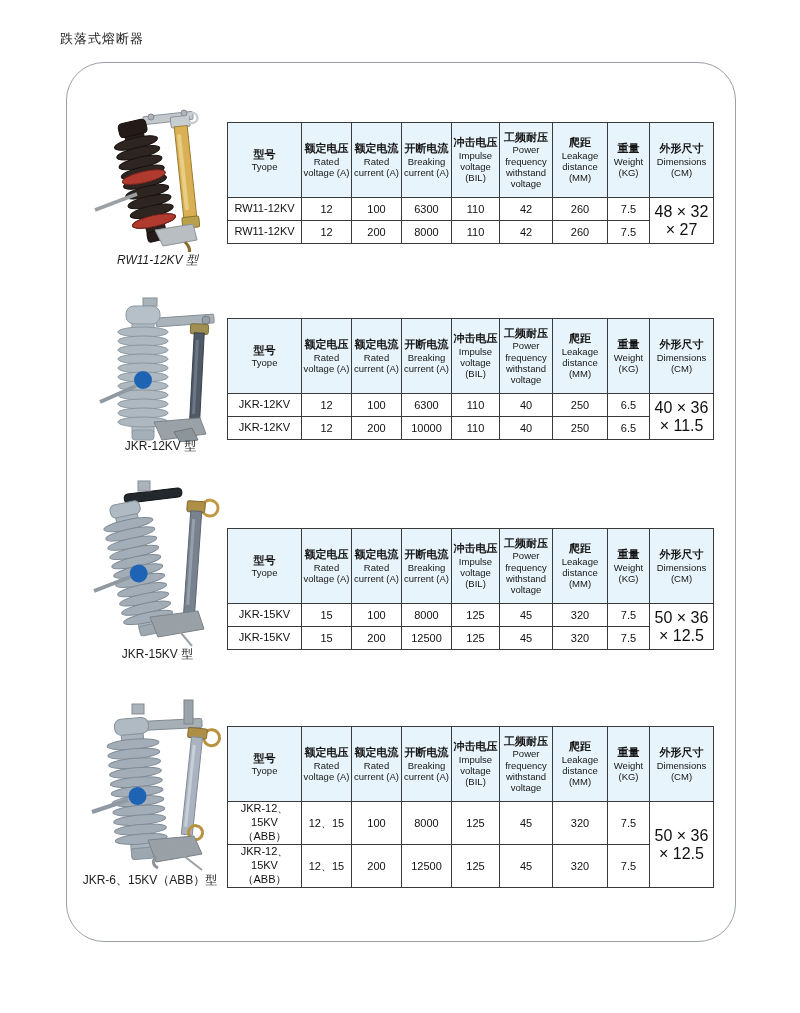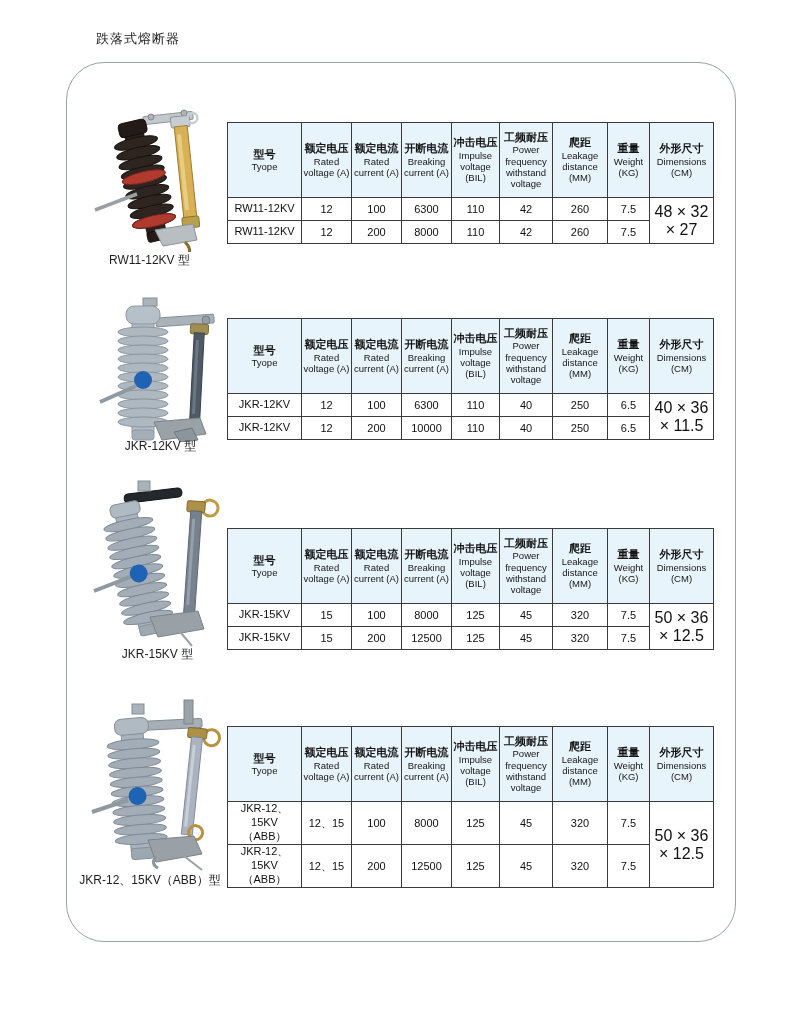--- a/index.html
+++ b/index.html
@@ -1,18 +1,18 @@
 <!DOCTYPE html>
 <html><head>
 <meta charset="utf-8">
 <style>
   html,body{margin:0;padding:0;background:#fff;}
   .page{position:relative;width:800px;height:1013px;background:#ffffff;
         font-family:"Liberation Sans","DejaVu Sans",sans-serif;overflow:hidden;}
-  .page-title{position:absolute;left:60px;top:30px;font-size:13px;color:#1d1d1d;letter-spacing:1px;margin-left:36px;}
+  .page-title{position:absolute;left:60px;top:30px;font-size:13px;color:#1d1d1d;letter-spacing:1px;}
   .content-frame{position:absolute;left:66px;top:62px;width:668px;height:878px;
         border:1px solid #9aa0a5;border-radius:38px;}
   .product-image{position:absolute;}
   .product-caption{position:absolute;font-size:12px;color:#1d1d1d;text-align:center;white-space:nowrap;}
   .spec-table-wrap{position:absolute;}
   table{border-collapse:collapse;table-layout:fixed;border:1.5px solid #3a3a3a;background:#fff;}
   th,td{border:1px solid #3a3a3a;text-align:center;vertical-align:middle;padding:0 1px;overflow:hidden;}
   thead th{background:#e8f4fb;height:74px;font-weight:normal;}
   th .zh{font-size:11px;font-weight:700;color:#151515;line-height:1.25;}
   th .en{font-size:9.5px;color:#151515;line-height:1.18;}
@@ -61,21 +61,21 @@
         <rect x="94" y="34" width="13" height="92" fill="#d9b054" stroke="#9c7c2f"></rect>
         <rect x="96" y="42" width="4" height="76" fill="#e8cd85"></rect>
         <rect x="92" y="125" width="17" height="11" rx="2" fill="#b9a04a" stroke="#8a7430"></rect>
       </g>
       <g>
         <polygon points="70,138 108,132 112,148 78,154" fill="#b9bec2" stroke="#8c9297"></polygon>
         <path d="M100 150 q8 8 2 14 q-8 4 -10 -4" fill="none" stroke="#8a6b2f" stroke-width="3"></path>
       </g>
     </svg>
   </div>
-  <div class="product-caption" style="left:77px;top:252px;width:145px;">RW11-12KV 型</div>
+  <div class="product-caption" style="left:85px;top:252px;width:145px;font-style:italic;">RW11-12KV 型</div>
   <div class="spec-table-wrap" style="left:227px;top:122px;">
       <table>
         <colgroup>
           <col style="width: 74px;">
           <col style="width: 50px;">
           <col style="width: 50px;">
           <col style="width: 50px;">
           <col style="width: 48px;">
           <col style="width: 53px;">
           <col style="width: 55px;">
@@ -418,21 +418,21 @@
         <rect x="108" y="55" width="3" height="82" fill="#c7cfd8"></rect>
         <circle cx="120" cy="142" r="7" fill="none" stroke="#b8923f" stroke-width="3"></circle>
       </g>
       <g>
         <polygon points="68,150 114,146 122,164 76,172" fill="#99a1a7" stroke="#7b838a"></polygon>
         <line x1="86" y1="152" x2="122" y2="180" stroke="#9aa2a8" stroke-width="2"></line>
         <path d="M76 166 q-6 8 2 12" fill="none" stroke="#8d959c" stroke-width="3"></path>
       </g>
     </svg>
   </div>
-  <div class="product-caption" style="left:70px;top:872px;width:160px;">JKR-12、15KV（ABB）型</div>
+  <div class="product-caption" style="left:70px;top:872px;width:160px;">JKR-6、15KV（ABB）型</div>
   <div class="spec-table-wrap" style="left:227px;top:726px;">
       <table class="tbl-tall">
         <colgroup>
           <col style="width: 74px;">
           <col style="width: 50px;">
           <col style="width: 50px;">
           <col style="width: 50px;">
           <col style="width: 48px;">
           <col style="width: 53px;">
           <col style="width: 55px;">

